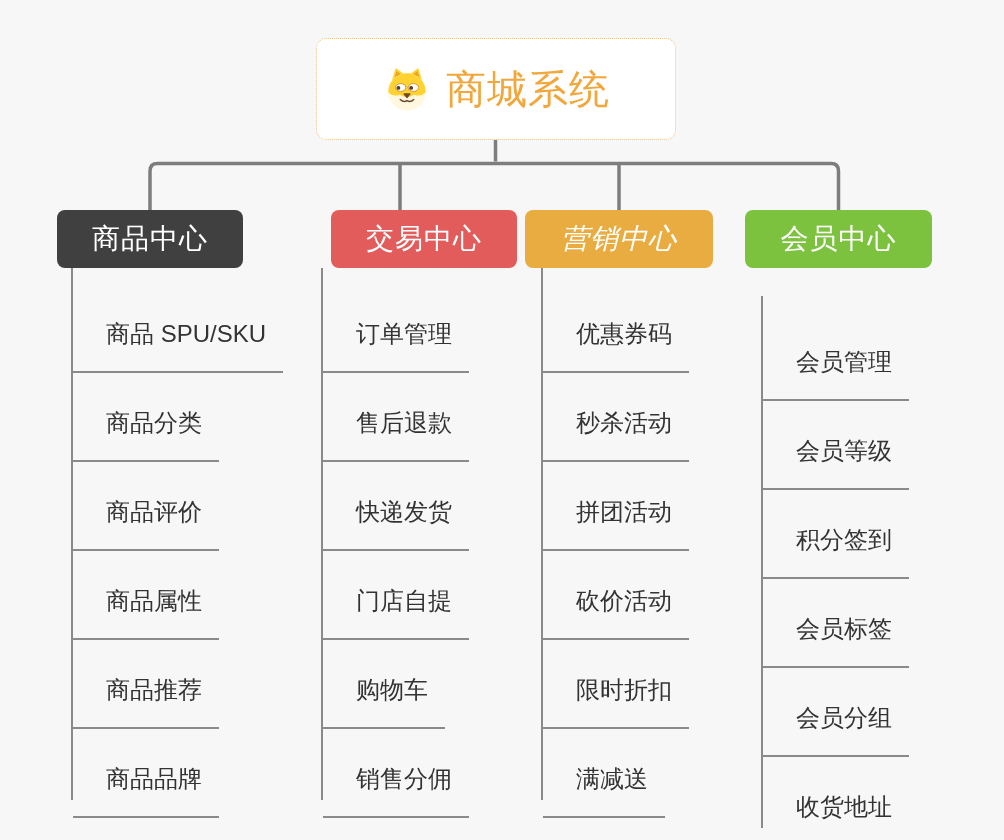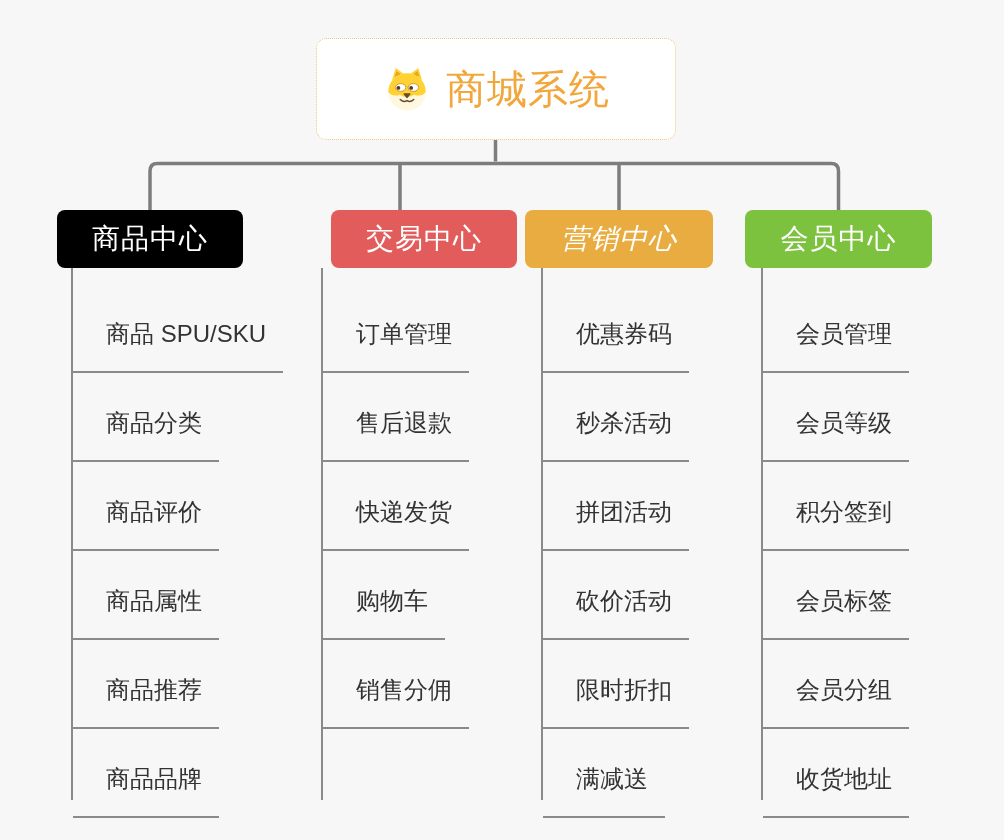--- a/index.html
+++ b/index.html
@@ -23,34 +23,34 @@
   }
   .root-title{font-size:40px;color:#F1A73C;letter-spacing:1px;}
   .doge{width:50px;height:48px;flex:0 0 auto;}
 
   
   .branch-box{
     position:absolute;top:210px;height:58px;border-radius:8px;
     display:flex;align-items:center;justify-content:center;
     color:#FFFFFF;font-size:28px;letter-spacing:1px;
   }
-  .b0{left:57px;width:186px;background:#000000;}
+  .b0{left:57px;width:186px;background:#404040;}
   .b1{left:307px;width:186px;background:#E25C5C;margin-left:24px;}
   .b2{left:525px;width:188px;background:#E9AC41;font-style:italic;}
   .b3{left:745px;width:187px;background:#7CC23F;}
 
   
   .col{
     position:absolute;top:268px;height:532px;width:240px;
     border-left:2.5px solid #8A8A8A;
   }
   .col0{left:71px;}
   .col1{left:321px;}
   .col2{left:541px;}
-  .col3{left:761px;}
+  .col3{left:761px;margin-top:28px;}
   .leaf{
     position:absolute;left:0;
     padding:0 17px 21px 33px;
     border-bottom:2px solid #8A8A8A;
     font-size:24px;color:#333333;white-space:nowrap;
     line-height:32px;
   }
   .leaf:nth-of-type(1){top:50px;}
   .leaf:nth-of-type(2){top:139px;}
   .leaf:nth-of-type(3){top:228px;}
@@ -114,20 +114,21 @@
     <div class="leaf">商品评价</div>
     <div class="leaf">商品属性</div>
     <div class="leaf">商品推荐</div>
     <div class="leaf">商品品牌</div>
   </div>
 
   <div class="col col1">
     <div class="leaf">订单管理</div>
     <div class="leaf">售后退款</div>
     <div class="leaf">快递发货</div>
+    <div class="leaf">门店自提</div>
     <div class="leaf">购物车</div>
     <div class="leaf">销售分佣</div>
   </div>
 
   <div class="col col2">
     <div class="leaf">优惠券码</div>
     <div class="leaf">秒杀活动</div>
     <div class="leaf">拼团活动</div>
     <div class="leaf">砍价活动</div>
     <div class="leaf">限时折扣</div>

